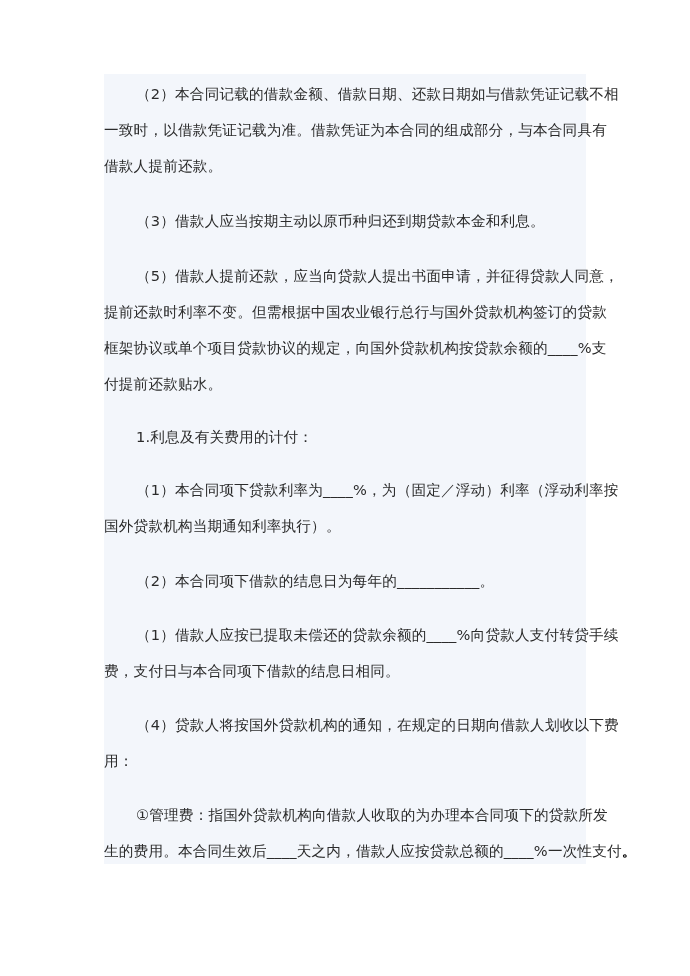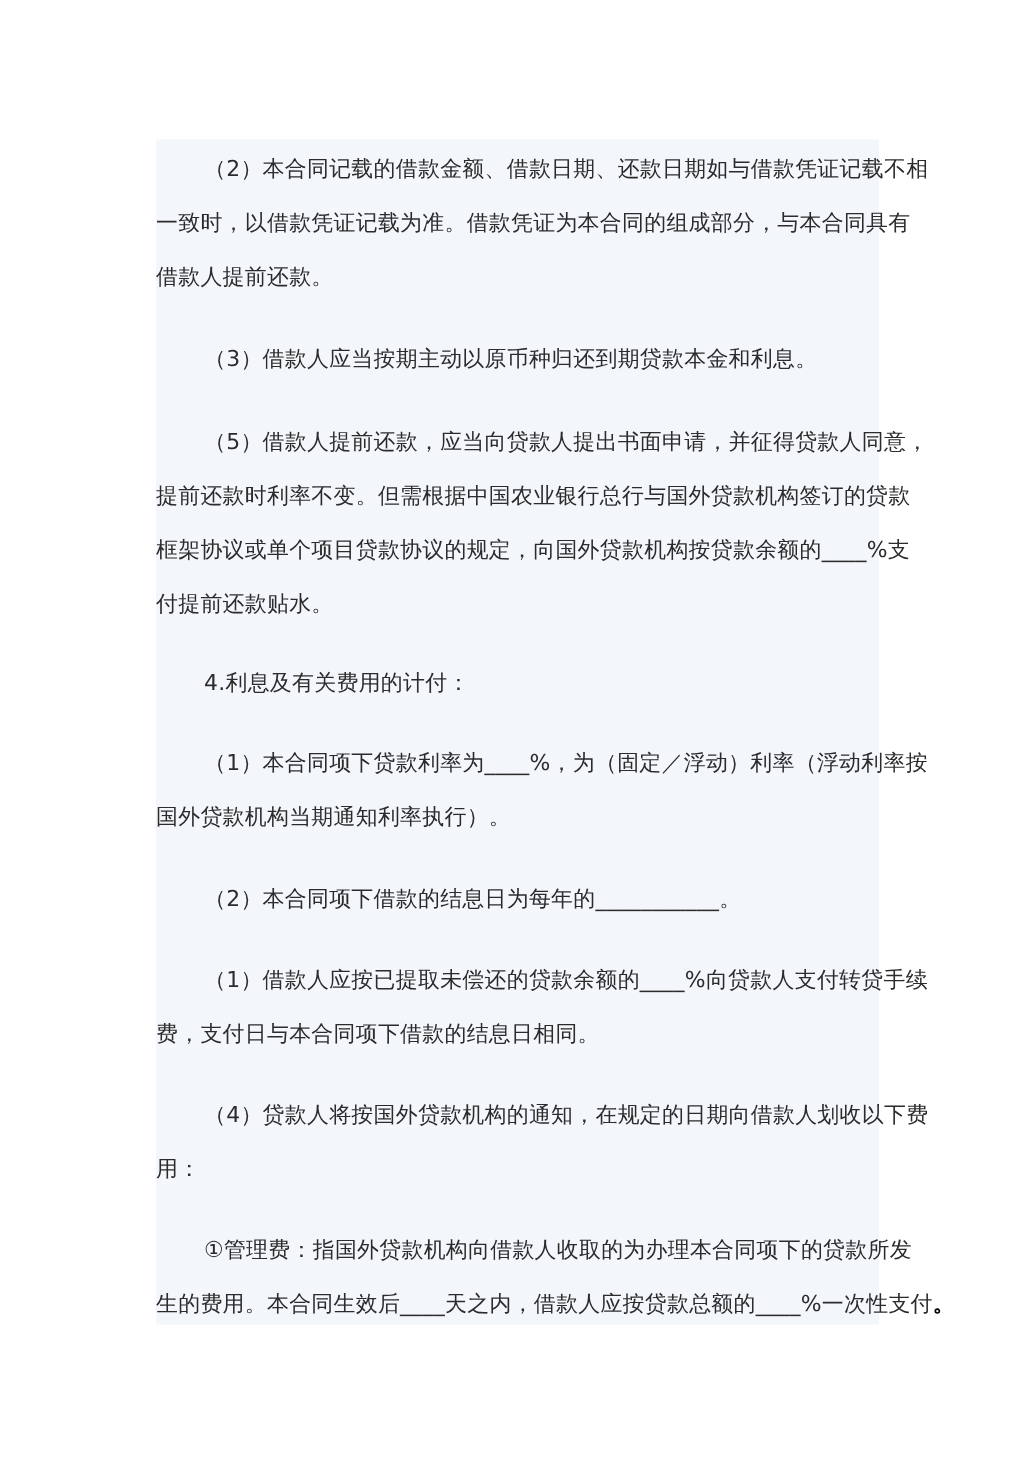--- a/index.html
+++ b/index.html
@@ -10,21 +10,21 @@
     body {
       width: 690px;
       height: 976px;
       position: relative;
       overflow: hidden;
       font-family: "DejaVu Sans", "Liberation Sans", sans-serif;
     }
     .page-body {
       position: absolute;
       left: 104px;
-      top: 93px;
+      top: 74px;
       width: 482px;
       height: 790px;
       background: #f3f6fb;
     }
     .line {
       position: absolute;
       left: 0;
       white-space: nowrap;
       font-size: 14.6px;
       line-height: 20px;
@@ -46,21 +46,21 @@
   <div class="line" style="top:46px">一致时，以借款凭证记载为准。借款凭证为本合同的组成部分，与本合同具有</div>
   <div class="line" style="top:82px">借款人提前还款。</div>
 
   <div class="line indent" style="top:137px">（3）借款人应当按期主动以原币种归还到期贷款本金和利息。</div>
 
   <div class="line indent" style="top:192px">（5）借款人提前还款，应当向贷款人提出书面申请，并征得贷款人同意，</div>
   <div class="line" style="top:264px">框架协议或单个项目贷款协议的规定，向国外贷款机构按贷款余额的____%支</div>
   <div class="line" style="top:228px">提前还款时利率不变。但需根据中国农业银行总行与国外贷款机构签订的贷款</div>
   <div class="line" style="top:300px">付提前还款贴水。</div>
 
-  <div class="line indent" style="top:353px">4.利息及有关费用的计付：</div>
+  <div class="line indent" style="top:353px">1.利息及有关费用的计付：</div>
 
   <div class="line indent" style="top:406px">（1）本合同项下贷款利率为____%，为（固定／浮动）利率（浮动利率按</div>
   <div class="line" style="top:442px">国外贷款机构当期通知利率执行）。</div>
 
   <div class="line indent" style="top:497px">（2）本合同项下借款的结息日为每年的___________。</div>
 
   <div class="line indent" style="top:551px">（1）借款人应按已提取未偿还的贷款余额的____%向贷款人支付转贷手续</div>
   <div class="line" style="top:587px">费，支付日与本合同项下借款的结息日相同。</div>
 
   <div class="line indent" style="top:641px">（4）贷款人将按国外贷款机构的通知，在规定的日期向借款人划收以下费</div>

